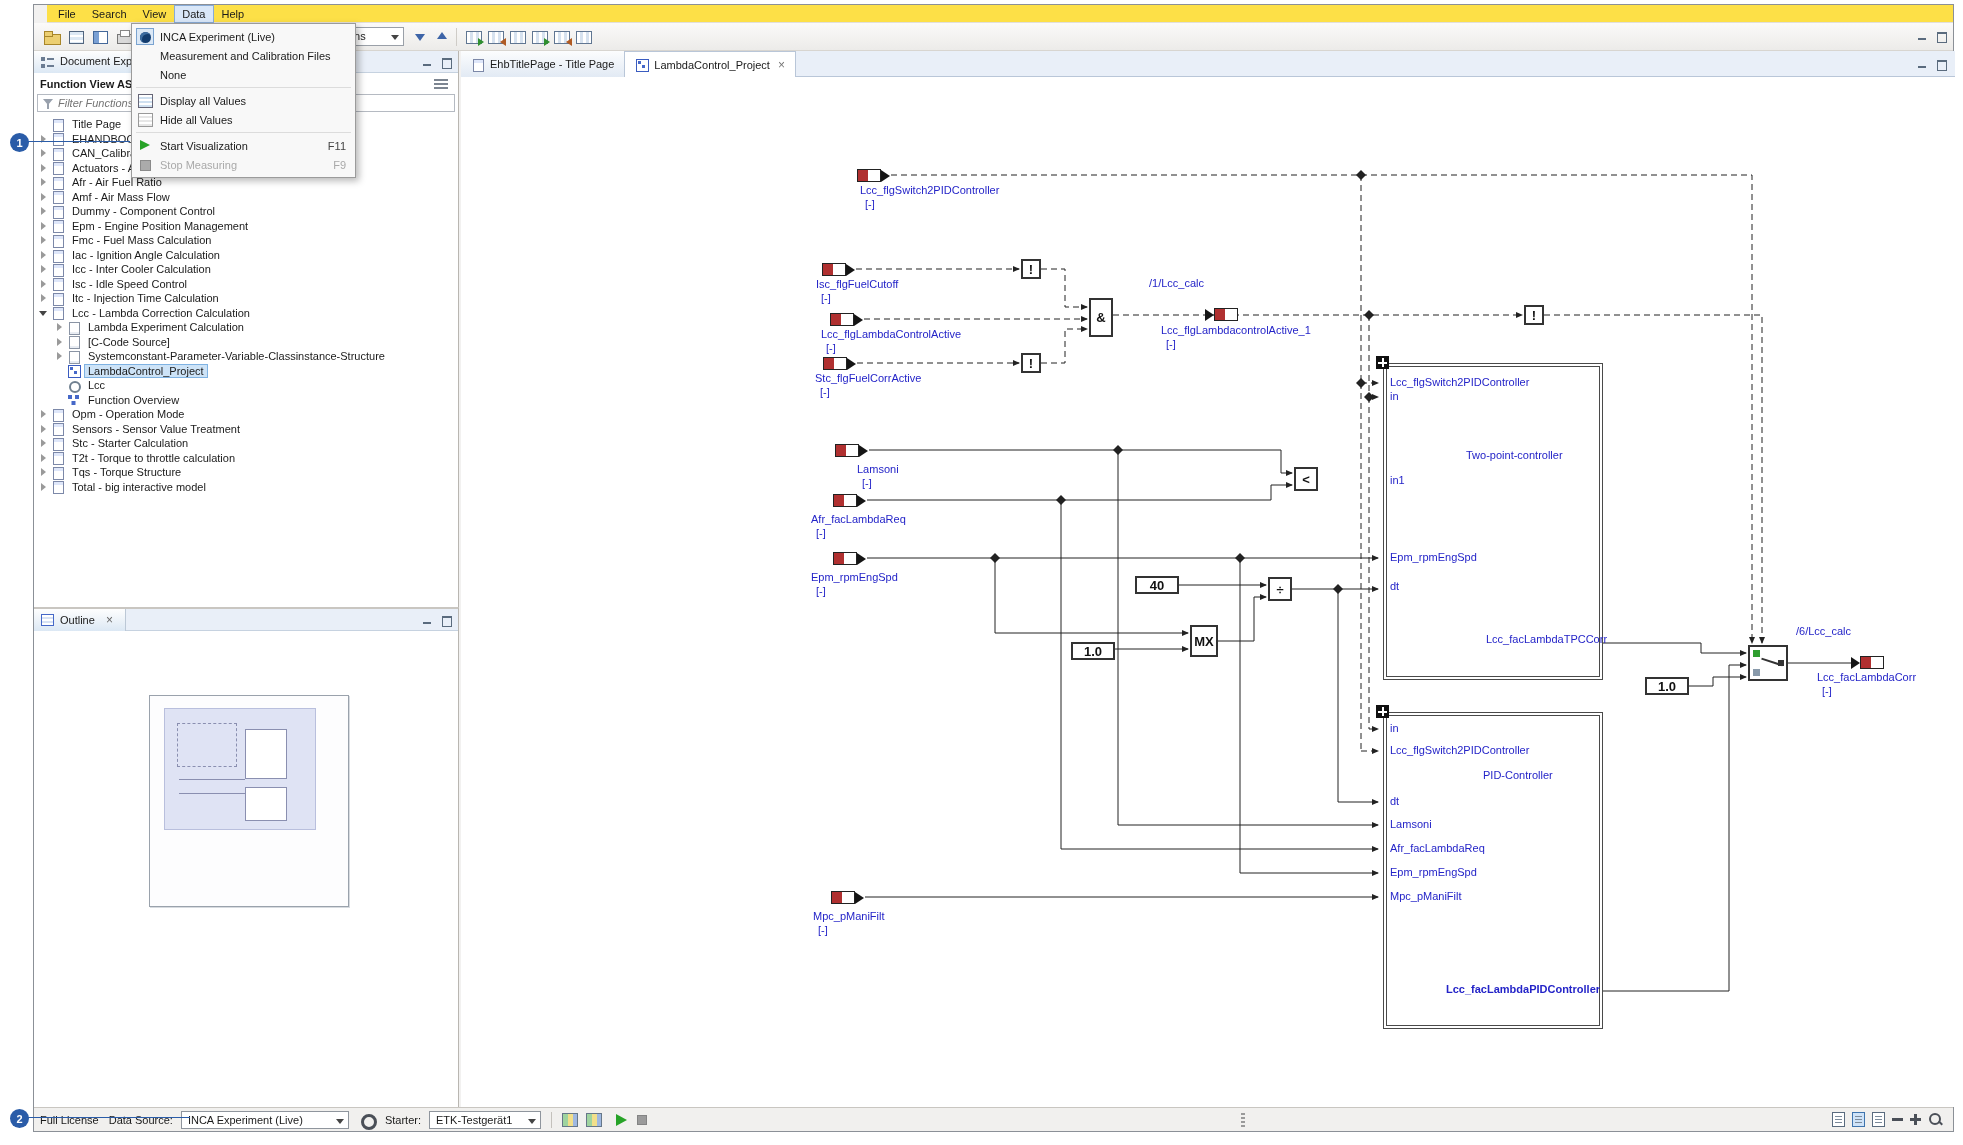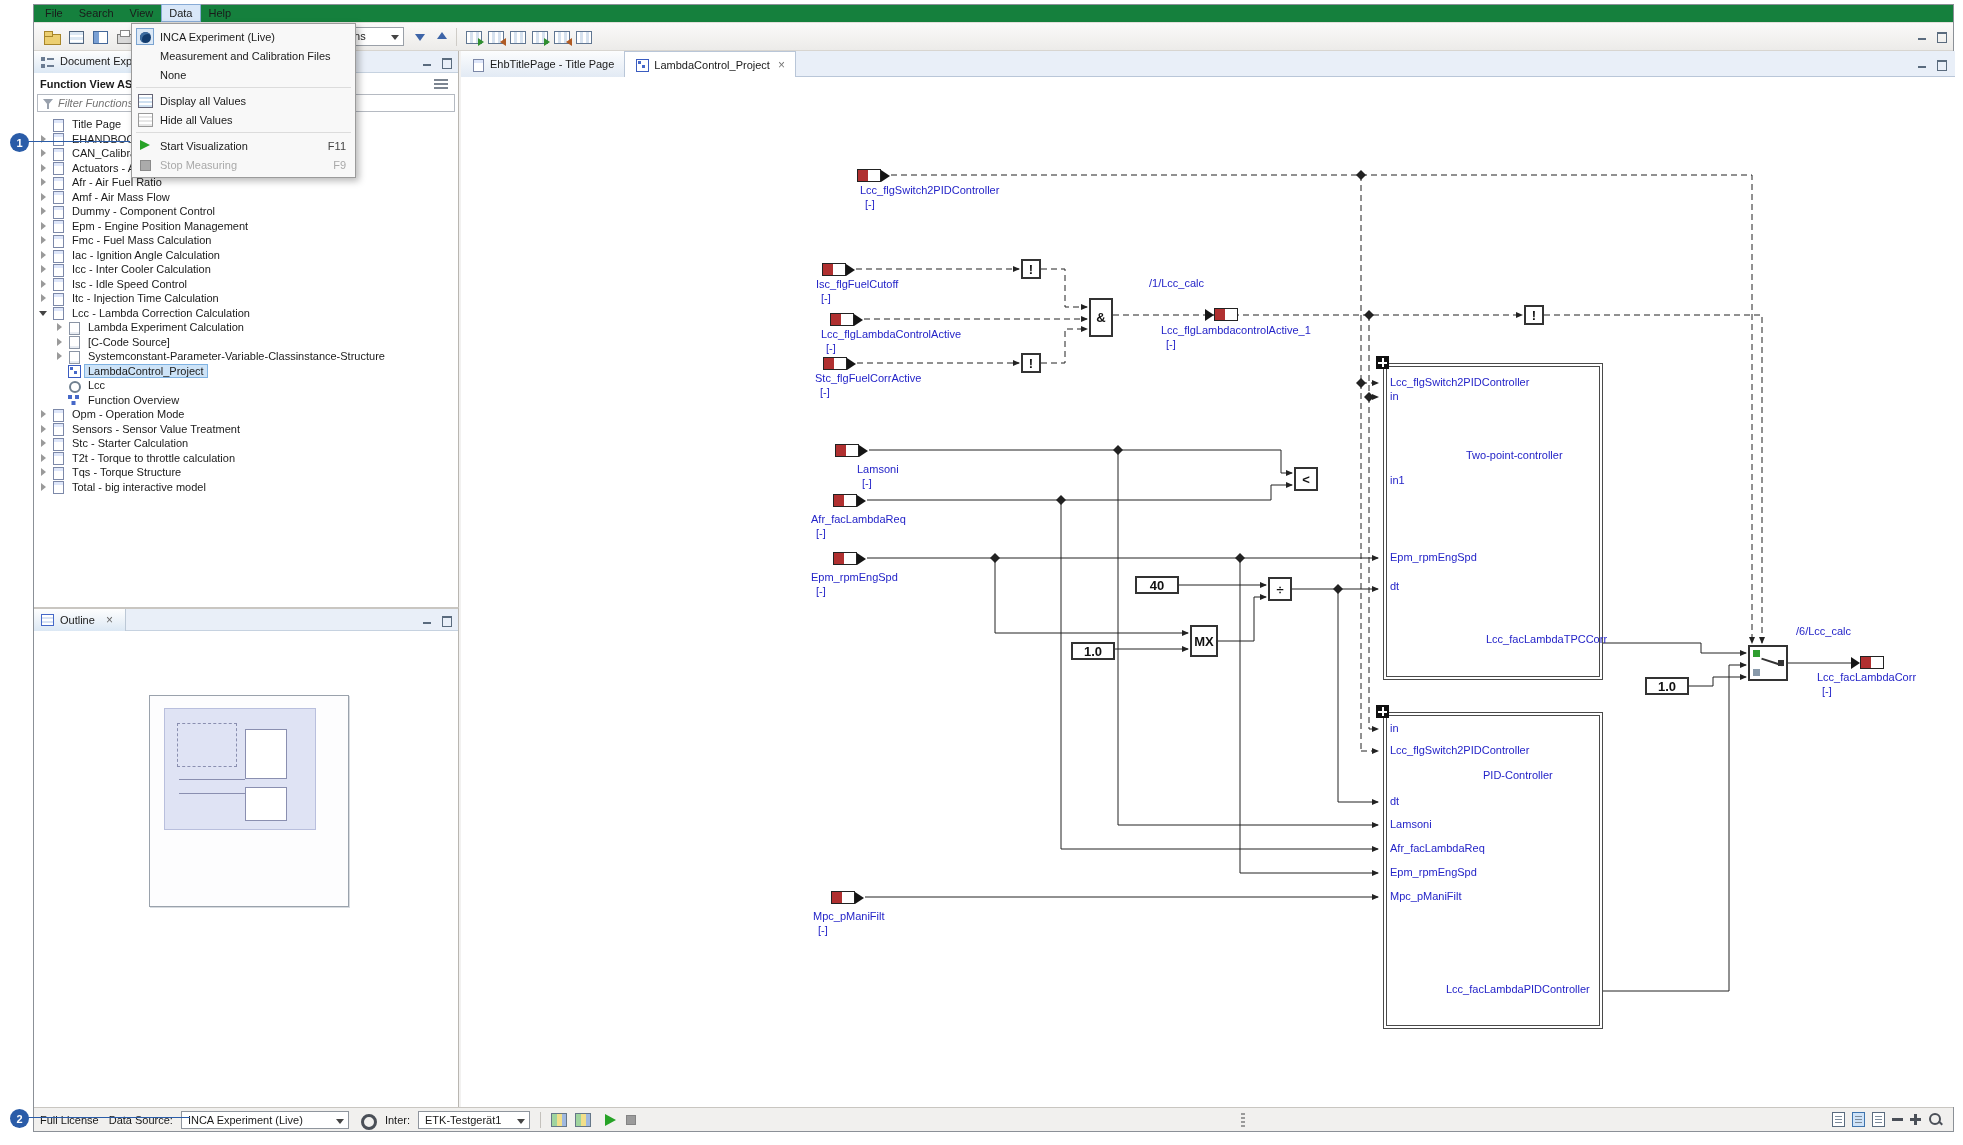--- a/index.html
+++ b/index.html
@@ -3,21 +3,21 @@
 <meta charset="utf-8">
 <style>
 *{margin:0;padding:0;box-sizing:border-box}
 html,body{background:#fff}
 body{width:1963px;height:1145px;position:relative;overflow:hidden;font-family:"Liberation Sans",sans-serif;color:#1a1a1a}
 
 
 .window{position:absolute;left:33px;top:4px;width:1921px;height:1128px;border:1px solid #8b9097;background:#f2f1f0}
 
 
-.menubar{position:absolute;left:0;top:0;right:0;height:18px;background:#15803d;border-bottom:1px solid #e2dfdb;display:flex;align-items:flex-end;padding-left:3px;font-size:11px}
+.menubar{position:absolute;left:13px;top:0;right:0;height:18px;background:#fde047;border-bottom:1px solid #e2dfdb;display:flex;align-items:center;padding-left:3px;font-size:11px}
 .mb{padding:2px 7px;border:1px solid transparent}
 .mb.active{background:#d9e7f8;border-color:#88abd6}
 
 
 .toolbar{position:absolute;left:0;top:18px;right:0;height:28px;background:linear-gradient(#fbfaf9,#ecebe9);border-bottom:1px solid #d8d5d0}
 .tbicon{position:absolute;width:20px;height:20px;top:4px}
 .tbicon.folder::before{content:"";position:absolute;left:2px;top:7px;width:15px;height:9px;background:#eccf72;border:1px solid #a8862a}
 .tbicon.folder::after{content:"";position:absolute;left:2px;top:4px;width:7px;height:4px;background:#eccf72;border:1px solid #a8862a}
 .tbicon.grid::before{content:"";position:absolute;left:3px;top:4px;width:13px;height:11px;border:1px solid #51657e;background:repeating-linear-gradient(#dce8f4 0 3px,#fff 3px 5px)}
 .tbicon.book::before{content:"";position:absolute;left:3px;top:4px;width:13px;height:11px;border:1px solid #44689a;background:linear-gradient(90deg,#7aa0d4 0 5px,#fff 5px)}
@@ -641,34 +641,34 @@
           <span class="dlabel" style="left: 929px; top: 503px;">dt</span>
           <span class="dlabel" style="left: 1012px; top: 556px; padding-left: 13px;">Lcc_facLambdaTPCCorr</span>
           <span class="dlabel" style="left: 929px; top: 645px;">in</span>
           <span class="dlabel" style="left: 929px; top: 667px;">Lcc_flgSwitch2PIDController</span>
           <span class="dlabel" style="left: 1022px; top: 692px;">PID-Controller</span>
           <span class="dlabel" style="left: 929px; top: 718px;">dt</span>
           <span class="dlabel" style="left: 929px; top: 741px;">Lamsoni</span>
           <span class="dlabel" style="left: 929px; top: 765px;">Afr_facLambdaReq</span>
           <span class="dlabel" style="left: 929px; top: 789px;">Epm_rpmEngSpd</span>
           <span class="dlabel" style="left: 929px; top: 813px;">Mpc_pManiFilt</span>
-          <span class="dlabel" style="left: 985px; top: 906px;">Lcc_facLambdaPIDController</span>
+          <span class="dlabel" style="left: 985px; top: 906px; font-weight: bold;">Lcc_facLambdaPIDController</span>
           <span class="dlabel" style="left: 1335px; top: 548px;">/6/Lcc_calc</span>
           <span class="dlabel" style="left: 1356px; top: 594px;">Lcc_facLambdaCorr</span>
           <span class="dlabel" style="left: 1361px; top: 608px;">[-]</span>
         </div>
     </div>
   </div>
 
   <div class="statusbar">
     <span class="sb-text">Full License</span>
     <span class="sb-text2">Data Source:</span>
     <span class="scombo" style="width:168px">INCA Experiment (Live)</span>
     <span class="sgear"></span>
-    <span class="sb-text2">Inter:</span>
+    <span class="sb-text2">Starter:</span>
     <span class="scombo" style="width:112px">ETK-Testgerät1</span>
     <span class="ssep"></span>
     <span class="sgridic"></span>
     <span class="sgridic"></span>
     <span class="splay"></span>
     <span class="sstop"></span>
     <span class="grip"></span>
     <span class="sb-right">
       <span class="pgic"></span>
       <span class="pgic on"></span>

